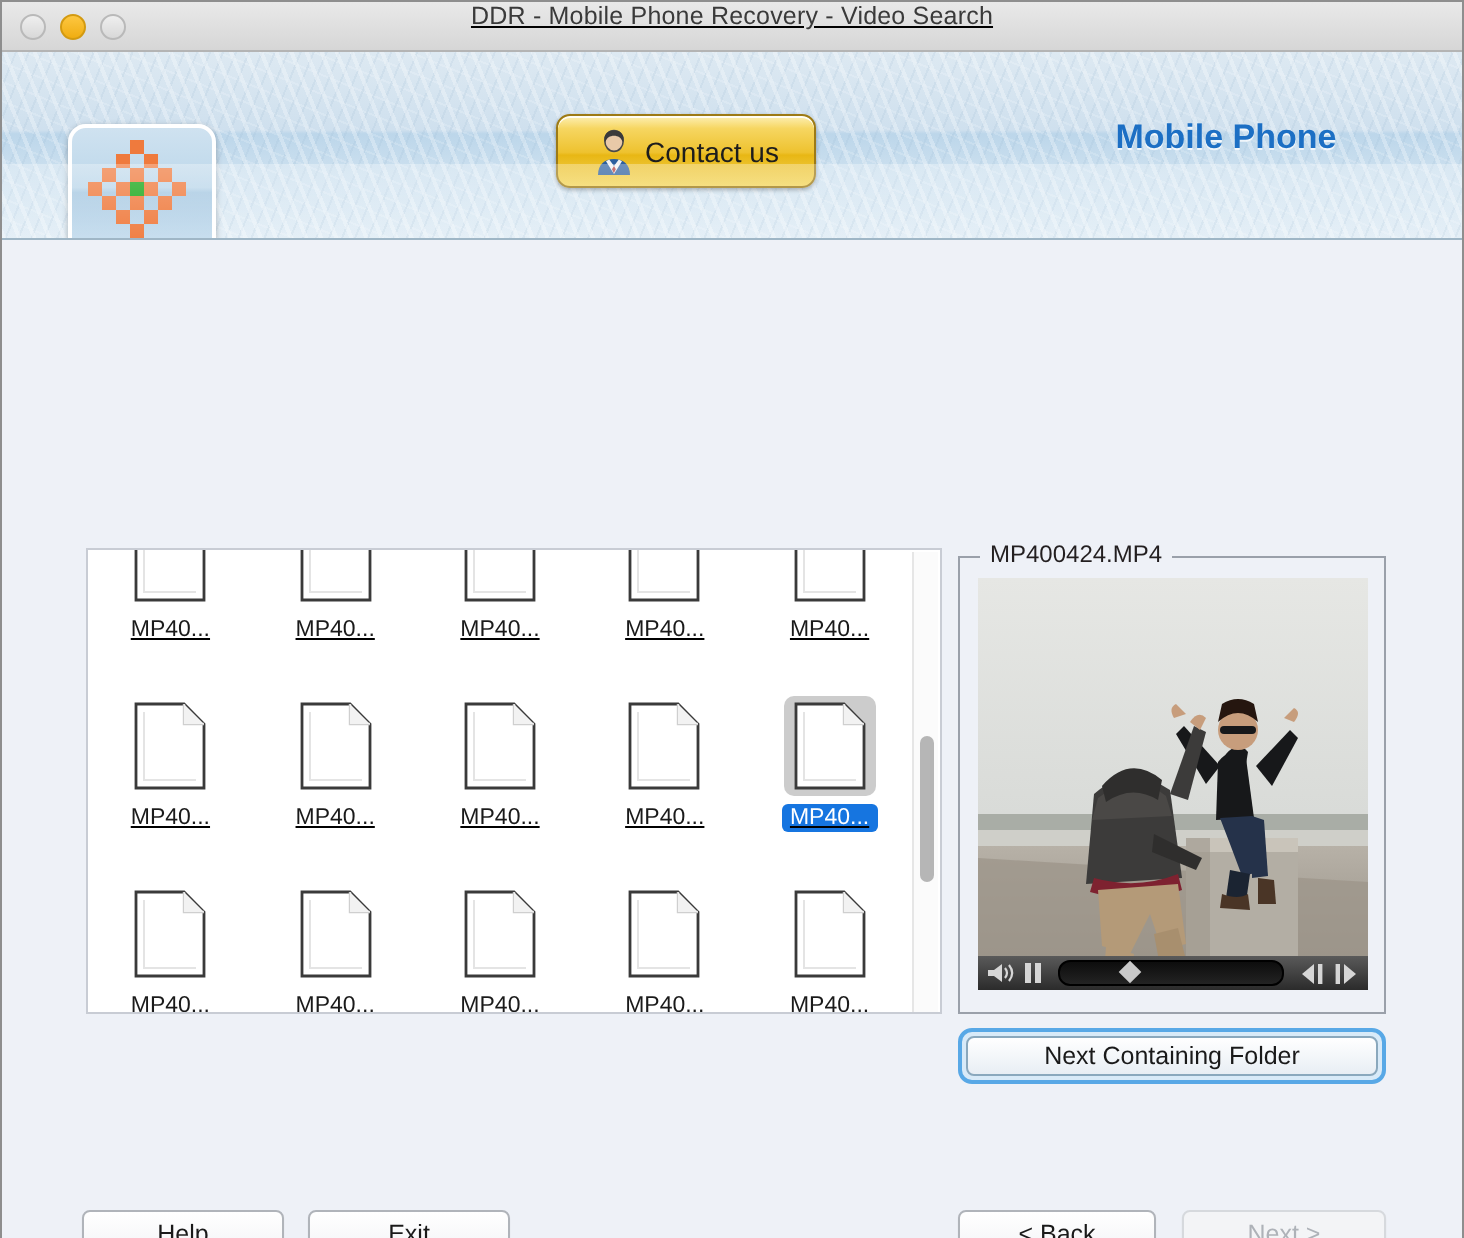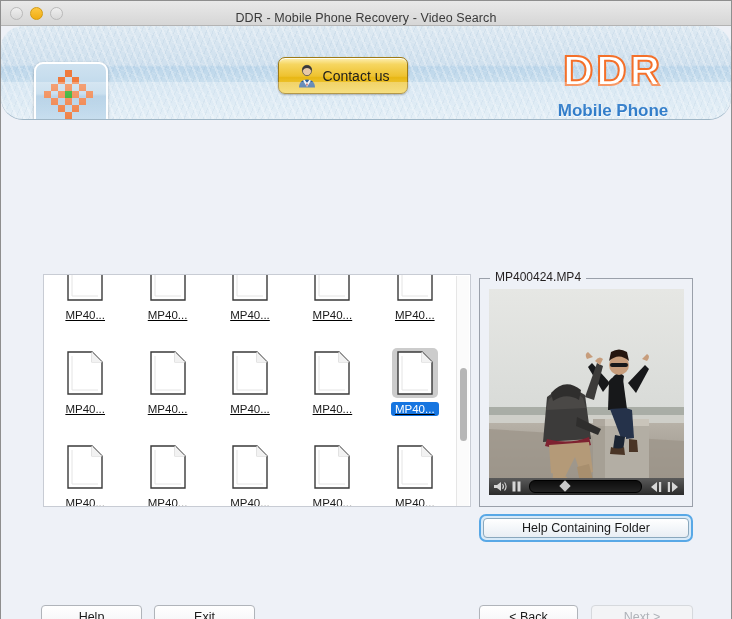--- a/index.html
+++ b/index.html
@@ -9,39 +9,38 @@
     background:#eef1f7;
     -webkit-font-smoothing:antialiased;
   }
   .app{position:relative;width:732px;height:619px;border:1px solid #8e8e8e;box-sizing:border-box;background:#eef1f7;}
 
   
   .titlebar{
     position:relative;height:25px;box-sizing:border-box;
     background:linear-gradient(#e9e9e9,#d6d6d6);
     border-bottom:1px solid #b4b4b4;
-    display:flex;align-items:flex-end;
+    display:flex;align-items:flex-start;text-decoration:underline;
   }
   .lights{position:absolute;left:9px;top:6px;display:flex;gap:7px;}
   .light{width:13px;height:13px;border-radius:50%;box-sizing:border-box;}
   .light.close{background:linear-gradient(#efefef,#d8d8d8);border:1px solid #b9b9b9;}
   .light.min{background:linear-gradient(#fdc741,#f0ad12);border:1px solid #d39a11;}
   .light.zoom{background:linear-gradient(#efefef,#d8d8d8);border:1px solid #b9b9b9;}
   .title{
     width:100%;text-align:center;font-size:12.5px;color:#3a3a3a;
     letter-spacing:.1px;
   }
 
   
   .banner{
     position:relative;height:93px;overflow:hidden;
     background:
       linear-gradient(180deg,#dde9f2 0%,#cfe0ee 42%,#bcd6ea 44%,#d2e4f1 72%,#e3eef6 100%);
     border-bottom:1px solid #9fb6c6;
-    border-radius:22px;
   }
   .banner::before{
     content:"";position:absolute;inset:0;opacity:.5;
     background-image:
       repeating-linear-gradient(68deg, rgba(255,255,255,.55) 0 2px, rgba(255,255,255,0) 2px 7px),
       repeating-linear-gradient(112deg, rgba(150,180,205,.30) 0 1px, rgba(255,255,255,0) 1px 6px),
       repeating-linear-gradient(22deg, rgba(255,255,255,.30) 0 1px, rgba(255,255,255,0) 1px 9px);
   }
   .banner::after{
     content:"";position:absolute;left:0;right:0;top:56px;height:37px;
@@ -218,21 +217,20 @@
         <ellipse cx="10" cy="6.5" rx="4.6" ry="5.2" fill="#e8c9a8" stroke="#4a4a4a" stroke-width=".8"></ellipse>
         <path d="M10 1.3c3 0 4.8 1.7 4.8 4.2 0 .8-.3 1.4-.6 1.4-.5-2-2.2-3-4.2-3s-3.7 1-4.2 3c-.3 0-.6-.6-.6-1.4C5.2 3 7 1.3 10 1.3z" fill="#3a3a3a"></path>
         <path d="M2 23.5c0-5.2 3.4-8 8-8s8 2.8 8 8z" fill="#2c5f9e"></path>
         <path d="M7.6 15.8 10 19l2.4-3.2 1.6.8L10 23l-4-6.4z" fill="#f2f2f2"></path>
         <path d="M10 19l-1 1.6.9 2 1-2z" fill="#b03a3a"></path>
       </svg>
       <span class="label">Contact us</span>
     </div>
 
     <div class="brand">
-      <div class="ddr">DDR</div>
       <div class="sub">Mobile Phone</div>
     </div>
   </div>
 
   <div class="main">
 
     <div class="filelist">
       <div class="grid" id="file-grid">
           <div class="cell">
             <div class="doc-wrap">
@@ -478,21 +476,21 @@
           </svg>
           <svg class="ctrl" width="12" height="10" viewBox="0 0 12 10">
             <path d="M5 0v10l6-5z" fill="#d6d6d6"></path>
             <rect x="0.8" y="0" width="2.2" height="10" fill="#d6d6d6"></rect>
           </svg>
         </div>
       </div>
     </div>
 
     <div class="ocf-wrap">
-      <div class="ocf">Help Containing Folder</div>
+      <div class="ocf">Next Containing Folder</div>
     </div>
 
     <div class="btn" id="btn-help">Help</div>
     <div class="btn" id="btn-exit">Exit</div>
     <div class="btn" id="btn-back">&lt; Back</div>
     <div class="btn disabled" id="btn-next">Next &gt;</div>
 
   </div>
 </div>
 

